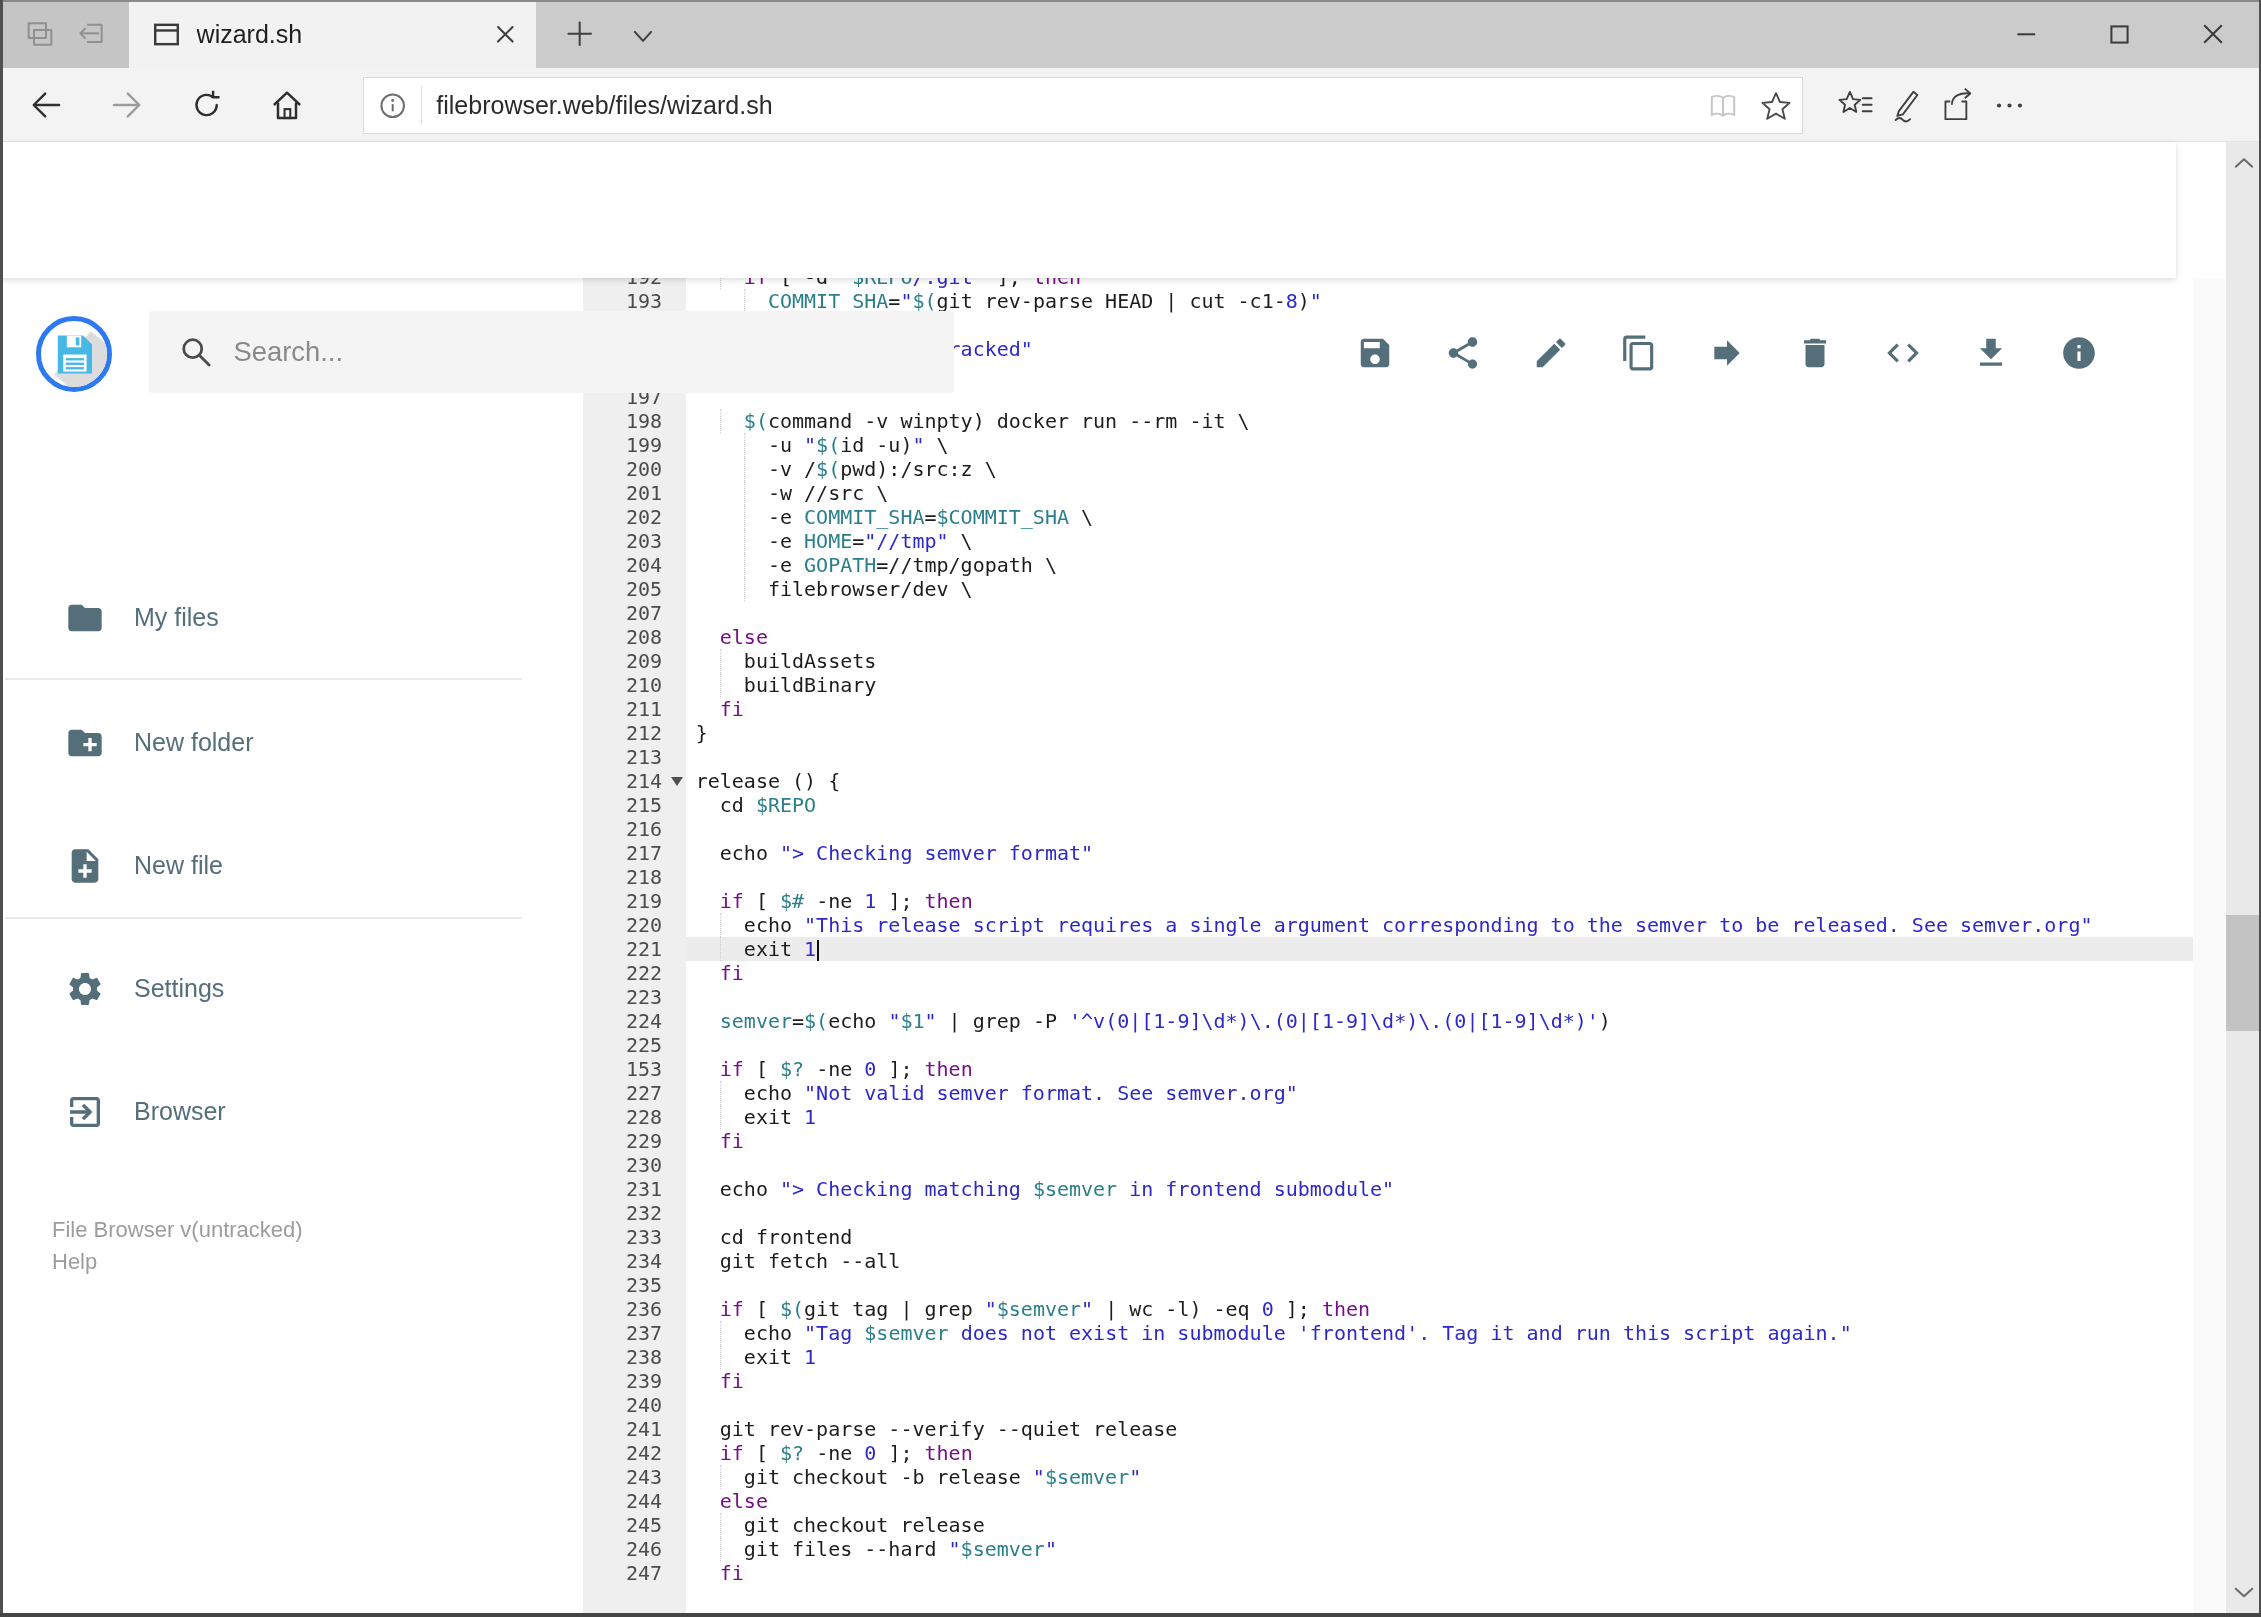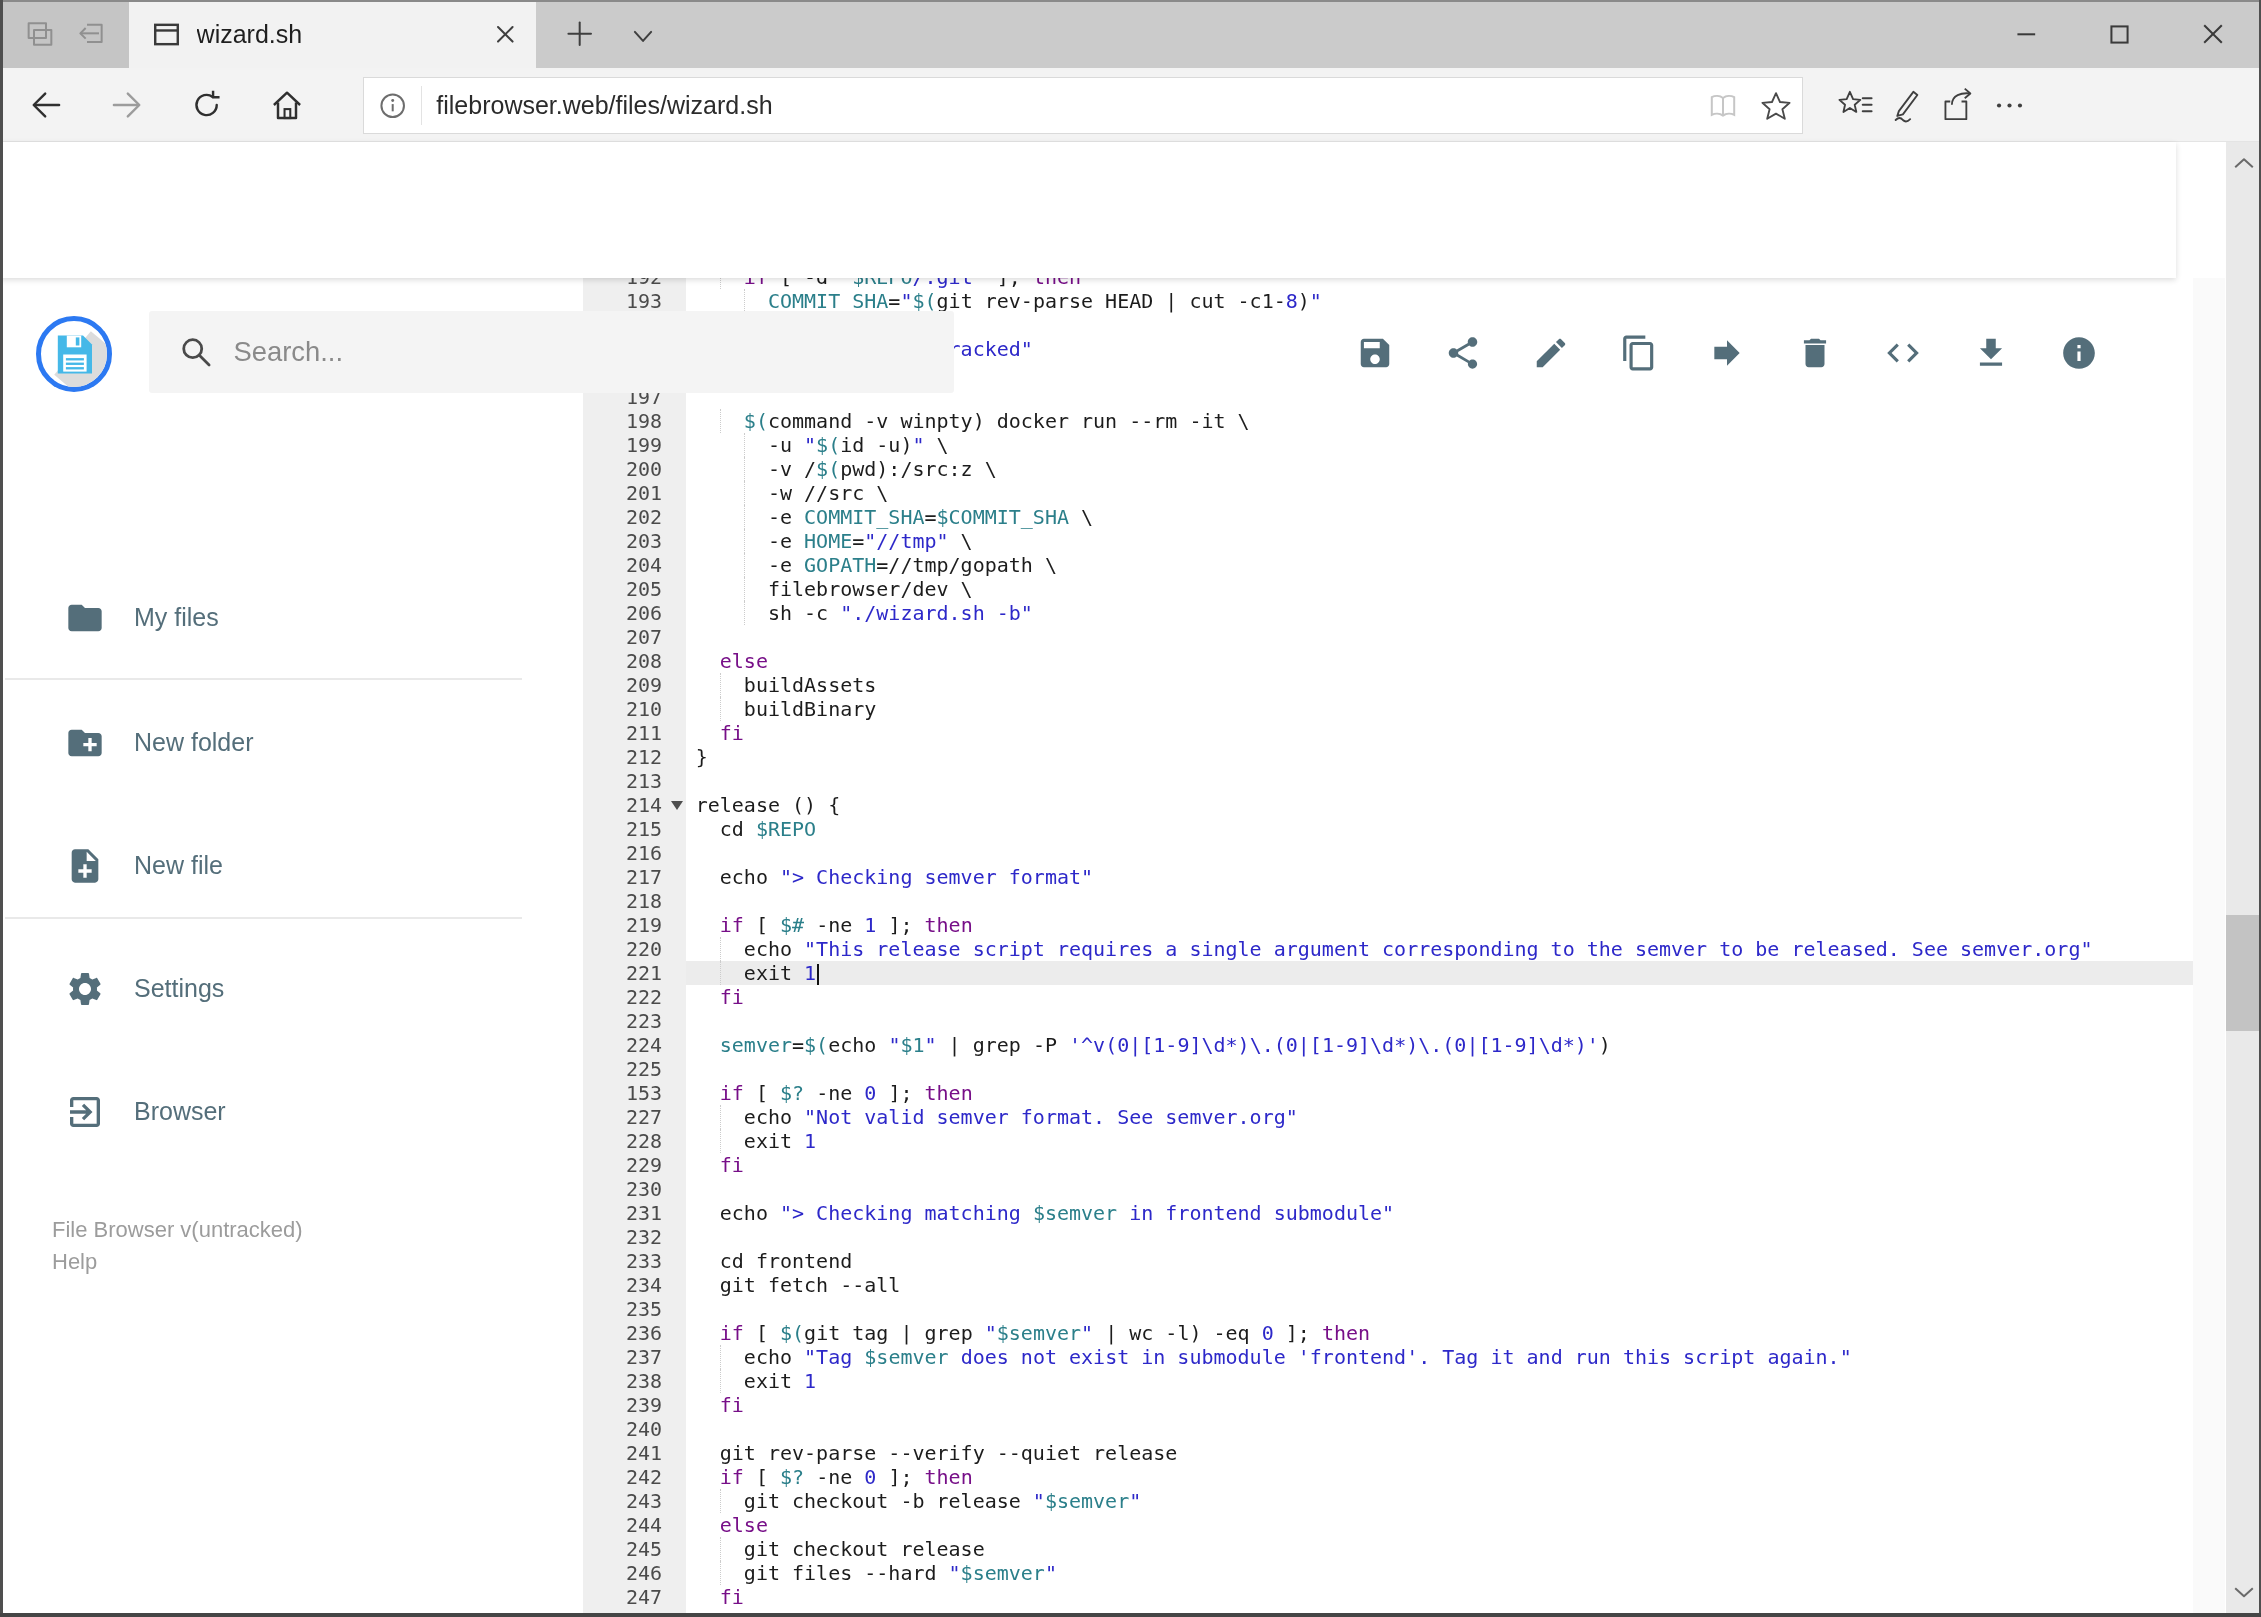--- a/index.html
+++ b/index.html
@@ -377,24 +377,20 @@
         </div>
         <div class="crow">
           <div class="gut">204</div>
           <div class="code" style="padding-left: calc(6ch + 9.7px);"><span class="guide" style="left: calc(4ch + 9.7px);"></span><span class="tk-p">-e </span><span class="tk-d">GOPATH</span><span class="tk-p">=</span><span class="tk-p">//tmp/gopath \</span></div>
         </div>
         <div class="crow">
           <div class="gut">205</div>
           <div class="code" style="padding-left: calc(6ch + 9.7px);"><span class="guide" style="left: calc(4ch + 9.7px);"></span><span class="tk-p">filebrowser/dev \</span></div>
         </div>
         <div class="crow">
-          <div class="gut">206</div>
-          <div class="code" style="padding-left: calc(6ch + 9.7px);"><span class="guide" style="left: calc(4ch + 9.7px);"></span><span class="tk-p">sh -c </span><span class="tk-s">"./wizard.sh -b"</span></div>
-        </div>
-        <div class="crow">
           <div class="gut">207</div>
           <div class="code" style="padding-left: calc(0ch + 9.7px);"></div>
         </div>
         <div class="crow">
           <div class="gut">208</div>
           <div class="code" style="padding-left: calc(2ch + 9.7px);"><span class="tk-k">else</span></div>
         </div>
         <div class="crow">
           <div class="gut">209</div>
           <div class="code" style="padding-left: calc(4ch + 9.7px);"><span class="guide" style="left: calc(2ch + 9.7px);"></span><span class="tk-p">buildAssets</span></div>

